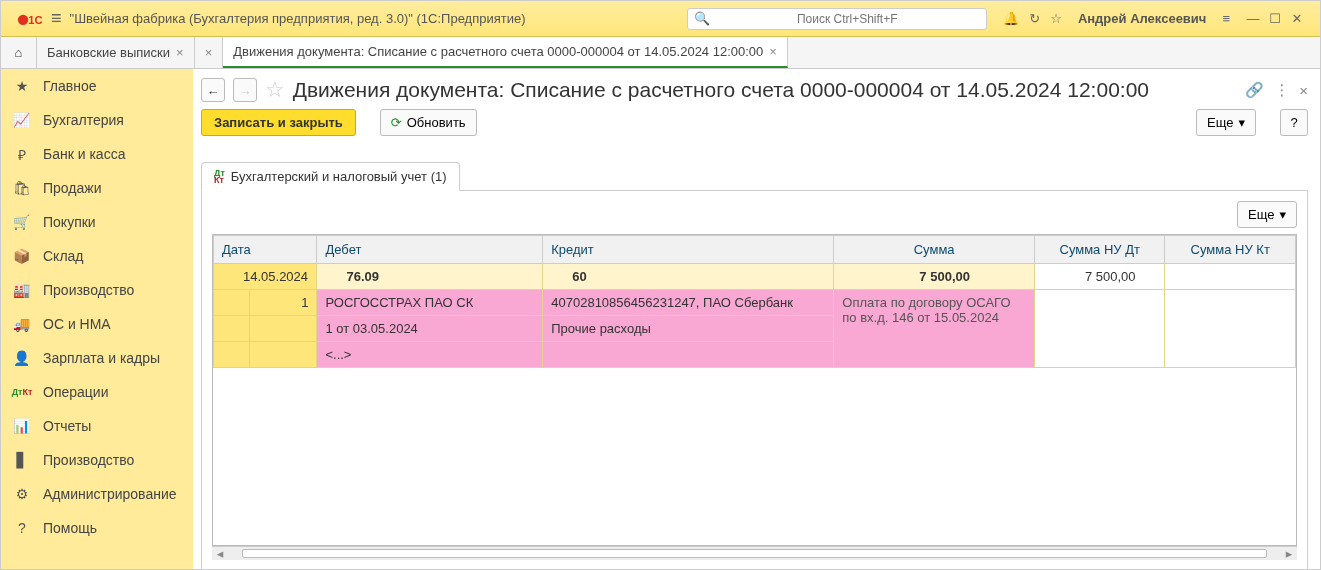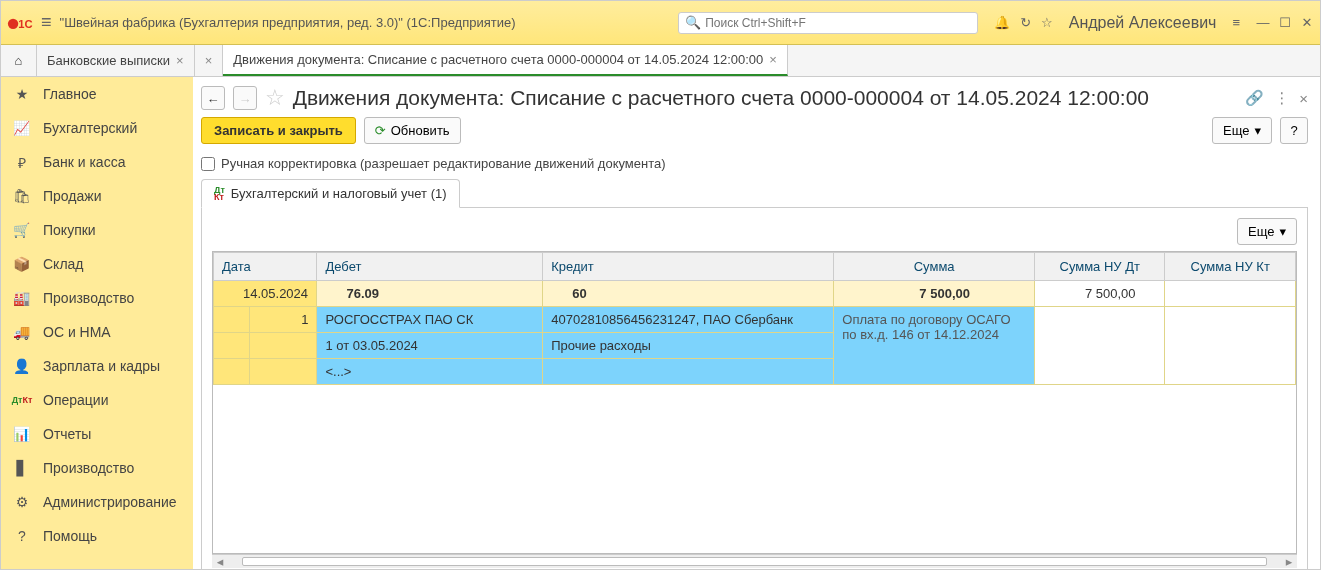--- a/index.html
+++ b/index.html
@@ -1,28 +1,28 @@
 <!DOCTYPE html>
 <html><head>
 <meta charset="utf-8">
 <style>
 * { box-sizing: border-box; margin: 0; padding: 0; font-family: Arial, sans-serif; }
 body { width: 1321px; height: 570px; background: #fff; font-size: 13px; color: #333; overflow: hidden; border: 1px solid #ccc; }
 
 
-.topbar { height: 44px; background: linear-gradient(#ffed9e, #ffe67a); display: flex; align-items: center; padding: 0 6px; gap: 8px; border-bottom: 1px solid #d4c054; }
+.topbar { height: 36px; background: linear-gradient(#ffed9e, #ffe67a); display: flex; align-items: center; padding: 0 16px; gap: 8px; border-bottom: 1px solid #d4c054; }
 .logo { width: 26px; height: 18px; display: flex; align-items: center; }
 .logo svg { width: 26px; height: 18px; }
 .hamburger { color: #666; font-size: 18px; cursor: pointer; }
 .app-title { color: #555; font-size: 13px; flex-shrink: 0; }
 .searchbox { margin-left: auto; display: flex; align-items: center; background: #fff; border: 1px solid #ccc; border-radius: 3px; height: 22px; width: 300px; padding: 0 6px; }
-.searchbox input { border: none; outline: none; font-size: 12px; width: 100%; color: #888; }
+.searchbox input { border: none; outline: none; font-size: 12px; width: 100%; color: #888; text-align: center; }
 .top-icons { display: flex; gap: 10px; align-items: center; margin-left: 8px; }
 .top-icon { color: #666; cursor: pointer; }
-.username { color: #555; font-size: 16px; margin: 16px 6px; }
+.username { color: #555; font-size: 13px; margin: 16px 6px; font-weight: bold; }
 .win-ctrl { display: flex; gap: 8px; margin-left: 8px; }
 .win-btn { width: 14px; height: 14px; cursor: pointer; display:flex; align-items:center; justify-content:center; color:#666; }
 
 
 .tabbar { height: 32px; background: #f5f5f5; display: flex; align-items: stretch; border-bottom: 1px solid #ccc; }
 .home-tab { width: 36px; display: flex; align-items: center; justify-content: center; border-right: 1px solid #ccc; cursor: pointer; }
 .tab { display: flex; align-items: center; padding: 0 10px; border-right: 1px solid #ccc; cursor: pointer; gap: 6px; color: #444; max-width: none; }
 .tab.active { border-bottom: 2px solid #2a8c2a; background: #fff; }
 .tab-close { color: #888; font-size: 13px; cursor: pointer; }
 
@@ -35,21 +35,21 @@
 
 .main { flex: 1; background: #fff; padding: 8px 12px 4px 8px; display:flex; flex-direction:column; }
 .title-row { display: flex; align-items: center; gap: 8px; margin-bottom: 6px; }
 .nav-btn { width: 24px; height: 24px; border: 1px solid #bbb; border-radius: 3px; background: #fafafa; display:flex; align-items:center; justify-content:center; cursor:pointer; }
 .nav-btn.disabled { color: #ccc; cursor: default; }
 .star { color: #ccc; font-size: 22px; }
 .page-title { font-size: 21px; font-weight: 400; color: #333; }
 .title-right { margin-left: auto; display:flex; gap:10px; align-items:center; }
 .title-right .ic { color:#888; cursor:pointer; font-size:15px; }
 
-.toolbar { display: flex; align-items: center; gap: 8px; margin-bottom: 12px; }
+.toolbar { display: flex; align-items: center; gap: 24px; margin-bottom: 26px; }
 .btn-primary { background: #ffdd2d; border: 1px solid #d4a800; border-radius: 3px; padding: 5px 12px; font-weight: bold; font-size: 13px; cursor: pointer; color: #333; }
 .btn-secondary { background: #fafafa; border: 1px solid #bbb; border-radius: 3px; padding: 5px 10px; font-size: 13px; cursor: pointer; display:flex; align-items:center; gap:5px; }
 .btn-more { margin-left: auto; }
 .btn-help { width: 28px; display:flex; justify-content:center; }
 
 .checkbox-row { display:flex; align-items:center; gap:6px; margin-bottom:8px; color:#444; }
 .checkbox-row input { width:14px; height:14px; }
 
 .tabs-inner { display:flex; border-bottom: 1px solid #ccc; }
 .inner-tab { padding: 6px 12px; border: 1px solid #ccc; border-bottom: 1px solid #fff; border-radius: 4px 4px 0 0; background:#fff; display:flex; align-items:center; gap:6px; margin-bottom:-1px; }
@@ -59,21 +59,21 @@
 
 .tab-content { border: 1px solid #ccc; border-top: none; flex:1; padding: 10px; display:flex; flex-direction:column; }
 .more-row { display:flex; justify-content:flex-end; margin-bottom:6px; }
 
 .table-wrap { border:1px solid #bbb; flex:1; overflow:auto; }
 table { border-collapse: collapse; width: 100%; }
 th { background: #f1f1f1; border: 1px solid #ccc; padding: 6px 8px; text-align: left; font-weight: normal; color: #0c4a6e; }
 th.amount, td.amount { text-align: center; }
 td { border: 1px solid #e0d588; padding: 5px 8px; vertical-align: top; background: #fff4cc; }
 tr.r1 td { background: #fff4cc; padding-left: 29px; }
-tr.r2 td, tr.r3 td, tr.r4 td { background: #7dd3fc; font-style: normal; }
+tr.r2 td, tr.r3 td, tr.r4 td { background: #f9a8d4; font-style: normal; }
 .bold { font-weight: bold; }
 .italic { font-style: italic; color: #555; }
 .num-cell { background: #ffe67a !important; text-align: right; font-weight: normal; }
 .date-cell { background: #ffe67a !important; }
 .white-cell { background: #fff !important; }
 
 .scrollbar-bottom { height:14px; background:#eee; border-top:1px solid #ccc; position:relative; }
 .scroll-thumb { position:absolute; left:30px; right:30px; top:2px; bottom:2px; background:#fff; border:1px solid #bbb; border-radius:2px; }
 .scroll-arrow { position:absolute; top:0; width:16px; height:100%; display:flex; align-items:center; justify-content:center; color:#888; }
 </style>
@@ -125,21 +125,21 @@
 </div>
 
 <div class="body">
   <div class="sidebar">
     <div class="sidebar-item">
         <span class="sb-icon">★</span>
         <span>Главное</span>
       </div>
     <div class="sidebar-item">
         <span class="sb-icon">📈</span>
-        <span>Бухгалтерский</span>
+        <span>Бухгалтерия</span>
       </div>
     <div class="sidebar-item">
         <span class="sb-icon">₽</span>
         <span>Банк и касса</span>
       </div>
     <div class="sidebar-item">
         <span class="sb-icon">🛍</span>
         <span>Продажи</span>
       </div>
     <div class="sidebar-item">
@@ -207,24 +207,20 @@
           <span style="color:#2a8c2a;">⟳</span>
           <span>Обновить</span>
         </button>
       <button class="btn-secondary btn-more">
           <span>Еще</span> 
           <span>▾</span>
         </button>
       <button class="btn-secondary btn-help">?</button>
     </div>
 
-    <div class="checkbox-row">
-      <input type="checkbox" style="">
-      <span>Ручная корректировка (разрешает редактирование движений документа)</span>
-    </div>
 
     <div class="tabs-inner">
       <div class="inner-tab">
         <span class="dtktb"><span class="dt">Дт</span><br><span class="kt">Кт</span></span>
         <span>Бухгалтерский и налоговый учет (1)</span>
       </div>
     </div>
 
     <div class="tab-content">
       <div class="more-row">
@@ -252,21 +248,21 @@
               <td class="bold">60</td>
               <td class="amount bold">7 500,00</td>
               <td class="amount white-cell">7 500,00</td>
               <td class="white-cell"></td>
             </tr>
             <tr class="r2">
               <td class="date-cell" style="width:30px;"></td>
               <td class="num-cell" style="width:55px;">1</td>
               <td>РОСГОССТРАХ ПАО СК</td>
               <td>40702810856456231247, ПАО Сбербанк</td>
-              <td class="italic" rowspan="3">Оплата по договору ОСАГО по вх.д. 146 от 14.12.2024</td>
+              <td class="italic" rowspan="3">Оплата по договору ОСАГО по вх.д. 146 от 15.05.2024</td>
               <td class="white-cell" rowspan="3"></td>
               <td class="white-cell" rowspan="3"></td>
             </tr>
             <tr class="r3">
               <td class="date-cell"></td>
               <td class="num-cell"></td>
               <td>1 от 03.05.2024</td>
               <td>Прочие расходы</td>
             </tr>
             <tr class="r4">

